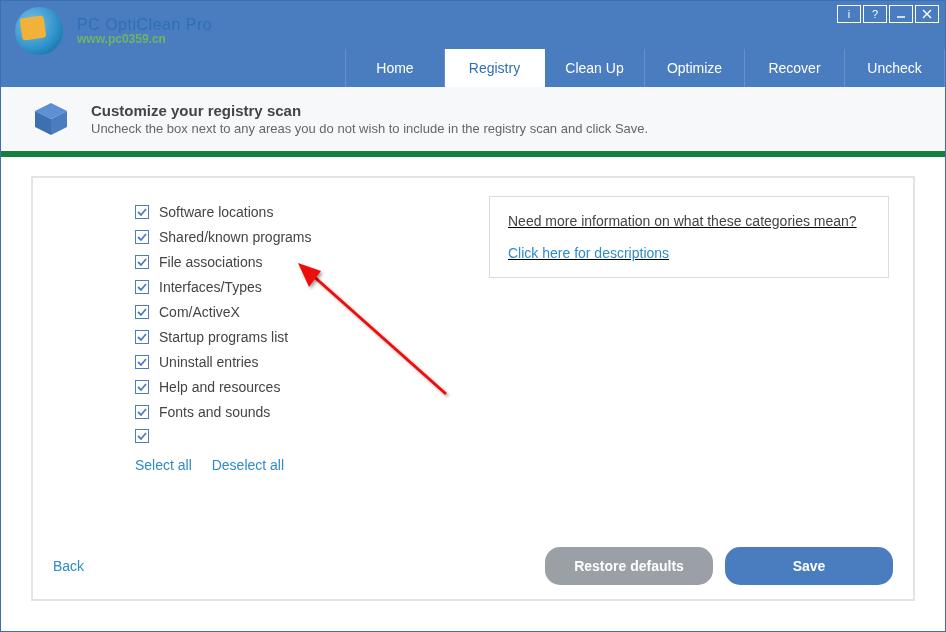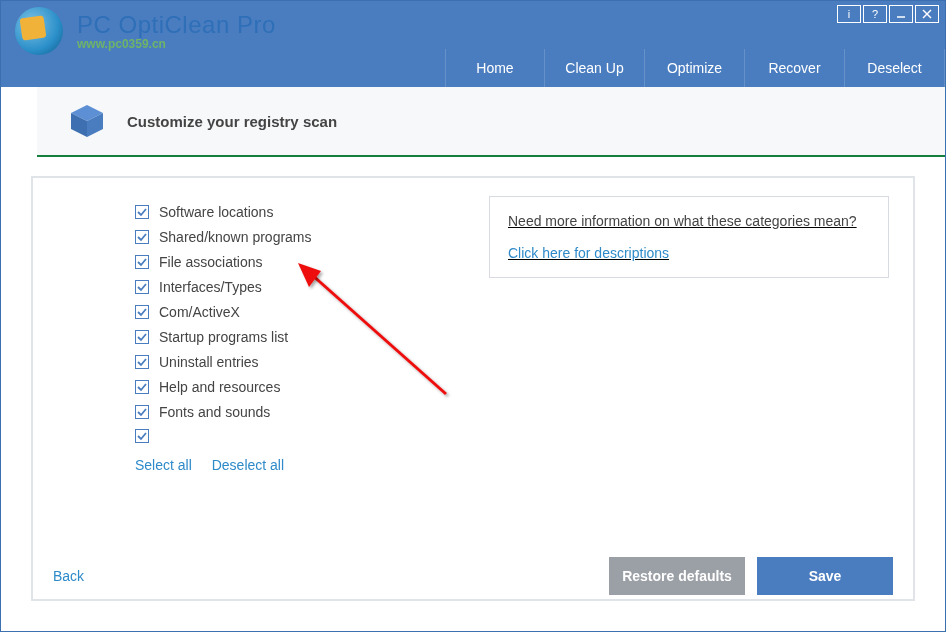--- a/index.html
+++ b/index.html
@@ -5,48 +5,48 @@
 * { margin: 0; padding: 0; box-sizing: border-box; font-family: "Segoe UI", Arial, sans-serif; }
 body { background: #ffffff; width: 946px; height: 632px; overflow: hidden; position: relative; }
 .window-frame { width: 946px; height: 632px; border: 1px solid #3b6fb0; position: relative; background: #fff; }
 .title-bar { height: 48px; background: #4a7dbf; display: flex; justify-content: flex-end; align-items: flex-start; padding: 4px 6px 0 0; }
 .title-btn { width: 24px; height: 18px; border: 1px solid #ffffff; color: #ffffff; margin-left: 2px; display: flex; align-items: center; justify-content: center; font-size: 11px; cursor: pointer; }
 .title-btn svg { width: 10px; height: 10px; }
 .logo-area { position: absolute; top: 6px; left: 14px; display: flex; align-items: center; z-index: 5; }
 .logo-icon { width: 48px; height: 48px; background: radial-gradient(circle at 35% 35%, #7ec3e6, #2b8fc9 60%, #0d5a8a); border-radius: 50%; position: relative; overflow: hidden; }
 .logo-icon::after { content: ''; position: absolute; left: 6px; top: 10px; width: 24px; height: 22px; background: #f1b23a; border-radius: 3px; transform: rotate(-8deg); }
 .logo-text { margin-left: 14px; }
-.app-title { font-size: 24px; font-weight: 400; color: #2e6fb8; letter-spacing: 0.5px; text-align: right; }
+.app-title { font-size: 16px; font-weight: 400; color: #2e6fb8; letter-spacing: 0.5px; text-align: right; }
 .watermark { font-size: 12px; color: #6fb368; margin-top: -2px; font-weight: bold; }
 .tabs { position: absolute; top: 48px; left: 0; right: 0; height: 38px; background: #4a7dbf; display: flex; justify-content: flex-end; padding-left: 41px; }
 .tab { width: 100px; height: 38px; display: flex; align-items: center; justify-content: center; color: #ffffff; font-size: 14px; cursor: pointer; border-right: 1px solid rgba(255,255,255,0.15); background: #4a7dbf; }
 .tab.active { background: #ffffff; color: #2e6fb8; font-weight: 500; }
 .tab:first-child { border-left: 1px solid rgba(255,255,255,0.15); }
-.header-strip { position: absolute; top: 86px; left: 0; right: 0; height: 70px; background: #f7f8fa; display: flex; align-items: center; padding: 0 28px; border-bottom: 2px solid #15803d; margin-left: 36px; }
+.header-strip { position: absolute; top: 86px; left: 0; right: 0; height: 70px; background: #f7f8fa; display: flex; align-items: center; padding: 0 28px; border-bottom: 6px solid #15803d; }
 .header-icon { width: 44px; height: 44px; display: flex; align-items: center; justify-content: center; }
 .header-icon svg { width: 40px; height: 40px; }
 .header-text { margin-left: 18px; }
 .header-title { font-size: 15px; font-weight: 600; color: #444; }
 .header-sub { font-size: 13px; color: #666; margin-top: 2px; }
 .content-panel { position: absolute; top: 175px; left: 30px; right: 30px; bottom: 30px; border: 2px solid #e0e3e8; }
 .checklist { position: absolute; top: 26px; left: 102px; }
 .check-item { display: flex; align-items: center; margin-bottom: 9px; }
 .checkbox { width: 14px; height: 14px; border: 1px solid #4a7dbf; margin-right: 10px; display: flex; align-items: center; justify-content: center; cursor: pointer; }
 .checkbox svg { width: 10px; height: 10px; }
 .check-label { font-size: 14px; color: #444; }
 .select-links { margin-top: 14px; font-size: 14px; }
 .link-btn { color: #2e8ac9; cursor: pointer; }
 .link-btn:first-child { margin-right: 16px; }
 .info-box { position: absolute; top: 18px; right: 24px; width: 400px; border: 1px solid #d8dce2; padding: 16px 18px; text-decoration: underline; }
 .info-title { font-size: 14px; color: #444; margin-bottom: 16px; }
 .info-link { font-size: 14px; color: #2e8ac9; cursor: pointer; }
-.bottom-bar { position: absolute; bottom: 4px; left: 20px; right: 20px; display: flex; align-items: center; justify-content: space-between; }
+.bottom-bar { position: absolute; bottom: 14px; left: 20px; right: 20px; display: flex; align-items: center; justify-content: space-between; }
 .back-link { font-size: 14px; color: #2e8ac9; cursor: pointer; }
 .btn-group { display: flex; gap: 12px; }
-.btn { width: 136px; height: 38px; display: flex; align-items: center; justify-content: center; font-size: 14px; font-weight: 600; cursor: pointer; }
+.btn { width: 168px; height: 38px; display: flex; align-items: center; justify-content: center; font-size: 14px; font-weight: 600; cursor: pointer; border-radius: 15px; }
 .btn-gray { background: #9b9fa6; color: #ffffff; }
 .btn-blue { background: #4a7dbf; color: #ffffff; }
 .arrow-overlay { position: absolute; top: 258px; left: 290px; width: 170px; height: 150px; pointer-events: none; z-index: 20; }
 </style>
 </head>
 <body>
 
 <div class="window-frame">
   <div class="title-bar">
     <div class="title-btn">
@@ -71,36 +71,38 @@
   <div class="logo-area">
     <div class="logo-icon"></div>
     <div class="logo-text">
       <div class="app-title">PC OptiClean Pro</div>
       <div class="watermark">www.pc0359.cn</div>
     </div>
   </div>
 
   <div class="tabs">
     <div class="tab">Home</div>
+    <div class="tab active">Registry</div>
     <div class="tab">Clean Up</div>
     <div class="tab">Optimize</div>
     <div class="tab">Recover</div>
-    <div class="tab">Deselect</div>
+    <div class="tab">Uncheck</div>
   </div>
 
   <div class="header-strip">
     <div class="header-icon">
       <svg viewBox="0 0 40 40">
         <polygon points="20,4 36,12 20,20 4,12" fill="#5d8fd4"></polygon>
         <polygon points="4,12 20,20 20,36 4,28" fill="#3e6fb0"></polygon>
         <polygon points="36,12 20,20 20,36 36,28" fill="#4a7dbf"></polygon>
       </svg>
     </div>
     <div class="header-text">
       <div class="header-title">Customize your registry scan</div>
+      <div class="header-sub">Uncheck the box next to any areas you do not wish to include in the registry scan and click Save.</div>
     </div>
   </div>
 
   <div class="content-panel">
     <div class="checklist">
       <div class="check-item">
           <div class="checkbox">
             <svg viewBox="0 0 10 10">
               <polyline points="1,5 4,8 9,2" fill="none" stroke="#4a7dbf" stroke-width="1.8"></polyline>
             </svg>

